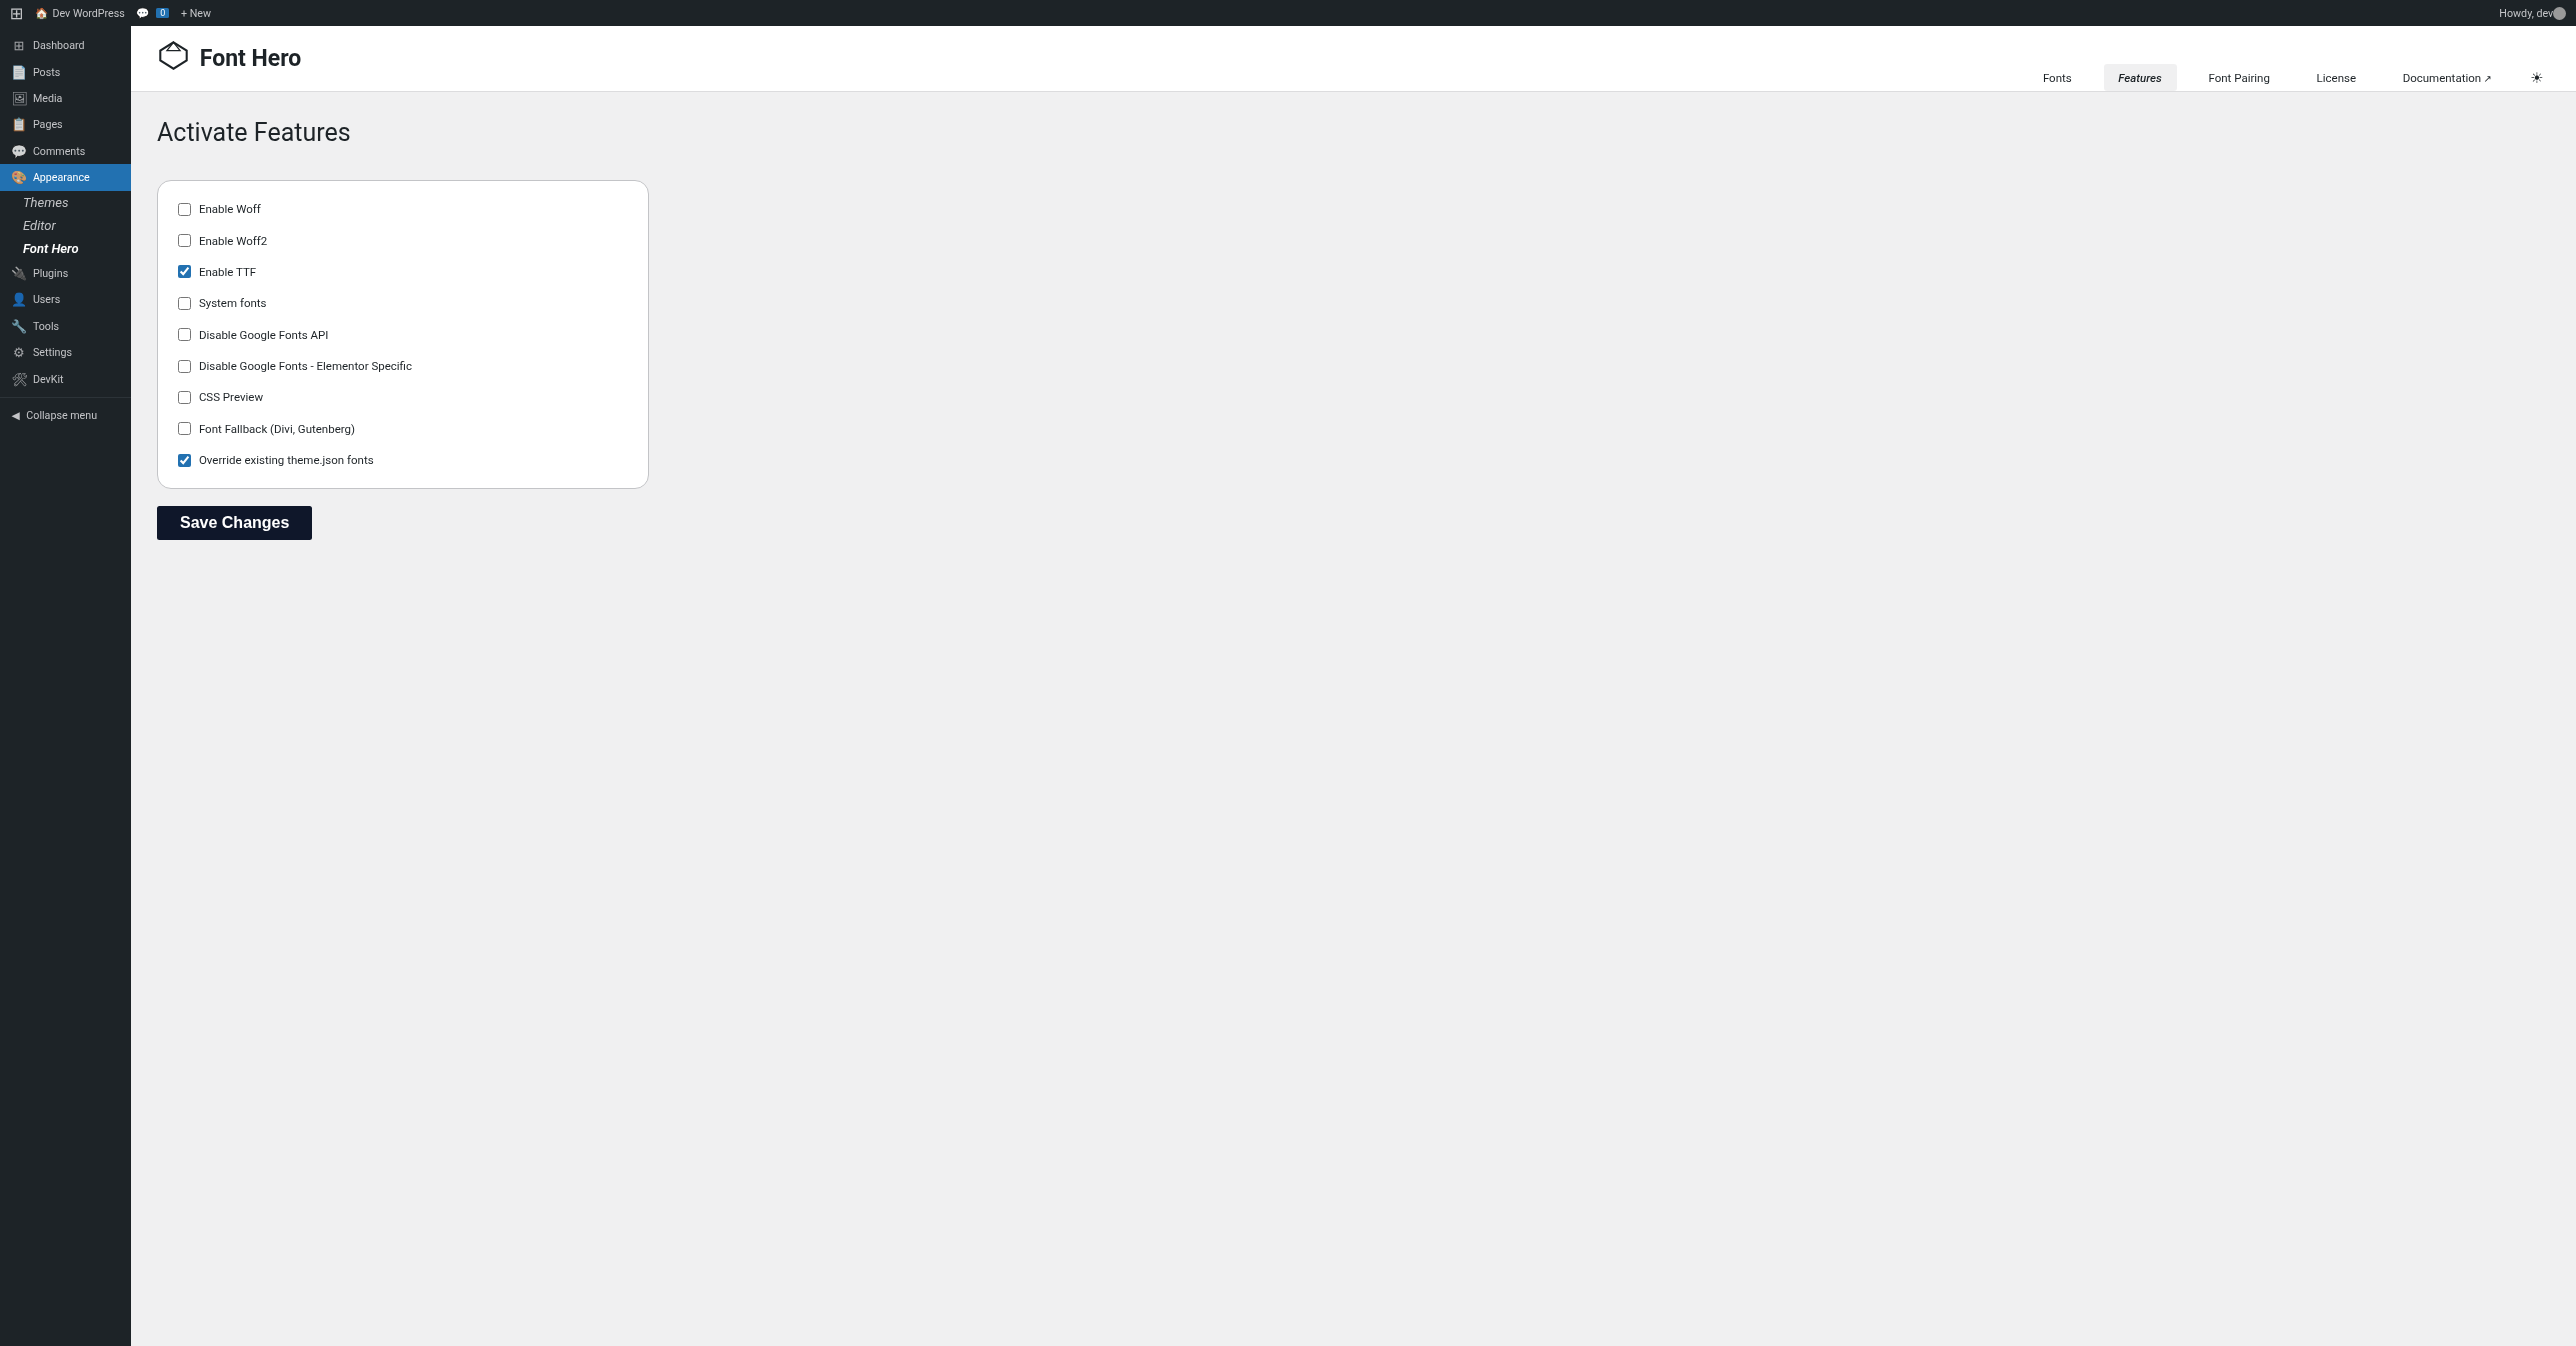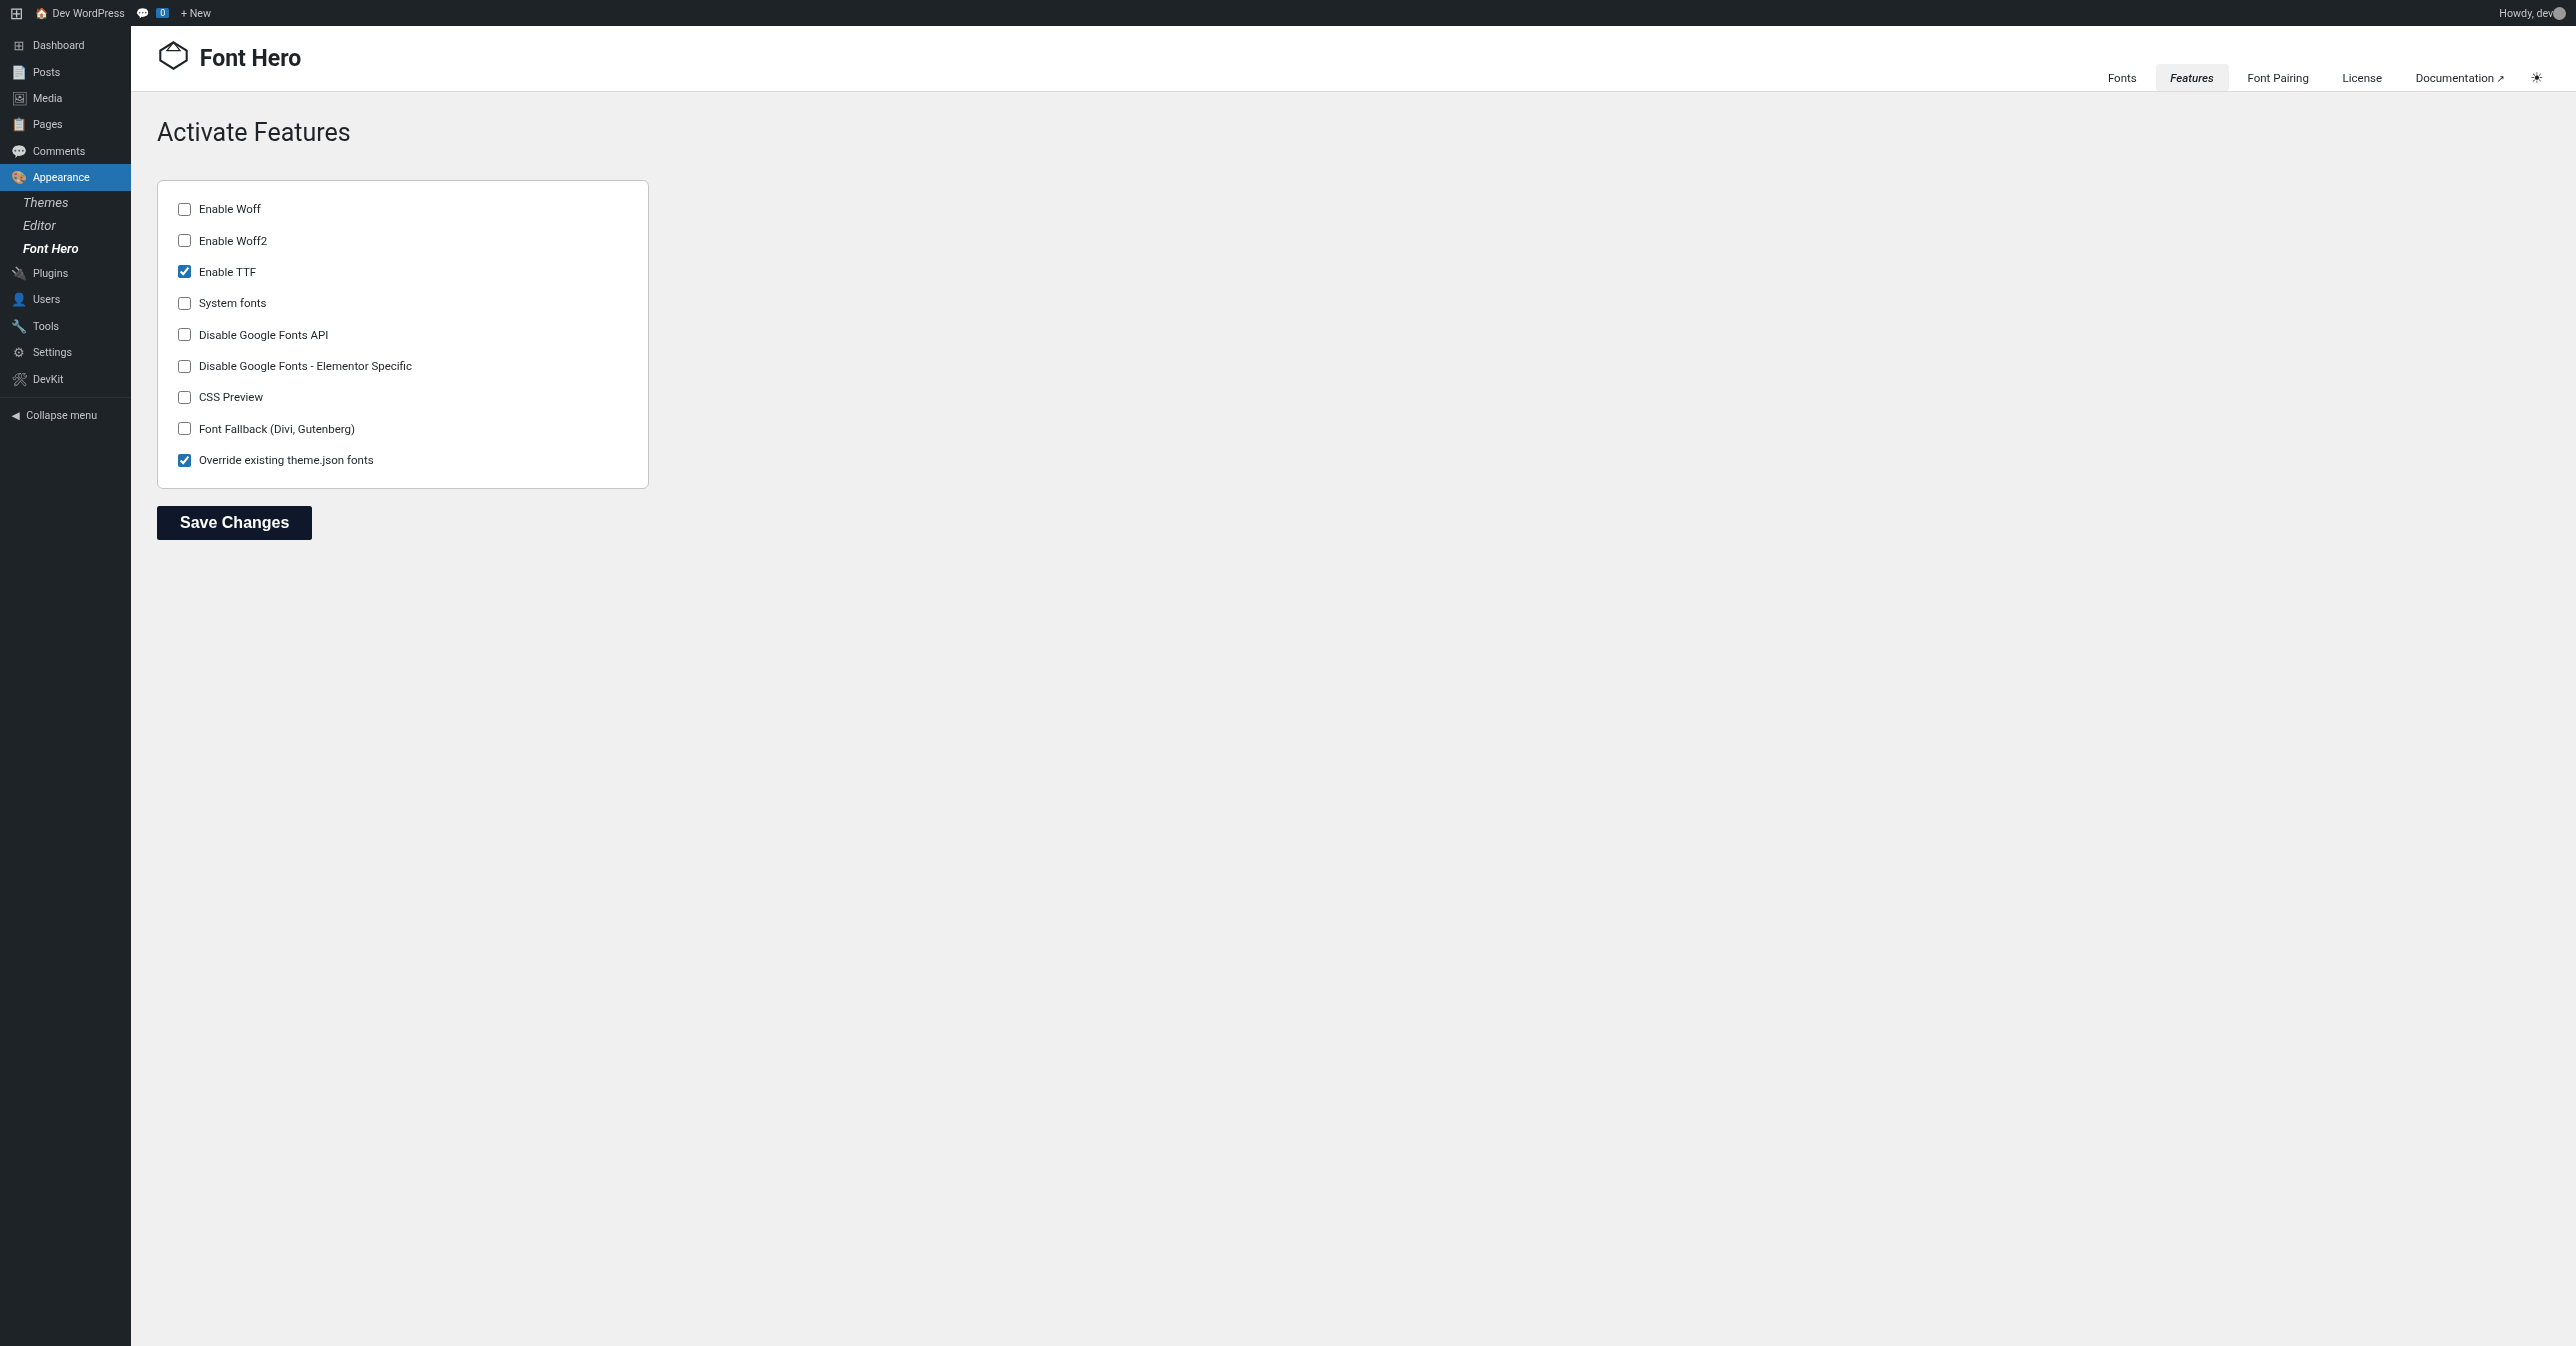--- a/index.html
+++ b/index.html
@@ -69,42 +69,42 @@
       border-bottom: 0.8px solid #dcdcde;
       padding: 0 26px;
       display: flex;
       align-items: center;
       justify-content: space-between;
       height: 66px;
     }
     .plugin-logo { display: flex; align-items: center; gap: 9.8px; }
     .plugin-logo-icon { font-size: 29.5px; color: #1d2327; }
     .plugin-logo-name { font-size: 23px; font-weight: 700; color: #1d2327; }
-    .plugin-nav { display: flex; align-items: center; gap: 4px; margin-top: 38px; }
+    .plugin-nav { display: flex; align-items: center; gap: 17px; margin-top: 38px; }
     .plugin-nav-item {
       padding: 6.6px 14.8px;
       font-size: 11.5px;
       color: #1d2327;
       cursor: pointer;
       border-radius: 3.3px;
       text-decoration: none;
     }
     .plugin-nav-item.active { background: #f0f0f1; font-weight: 500; font-style: italic; }
     .plugin-nav-item.has-external::after { content: " ↗"; font-size: 9.8px; }
     .plugin-nav-icon { font-size: 14.8px; color: #1d2327; cursor: pointer; padding: 6.6px; border-radius: 3.3px; }
 
     
     .page-content { padding: 26px; }
     .page-title { font-size: 25px; font-weight: 400; color: #1d2327; margin-bottom: 33px; }
 
     
     .features-panel {
       background: #fff;
       border: 0.8px solid #c3c4c7;
-      border-radius: 6px;
+      border-radius: 14px;
       padding: 13px 19.7px;
       max-width: 492px;
     }
     .feature-row {
       display: flex;
       align-items: center;
       gap: 8.2px;
       padding: 8.2px 0;
     }
     .feature-row:not(:last-child) { border-bottom: 0.8px solid transparent; }

